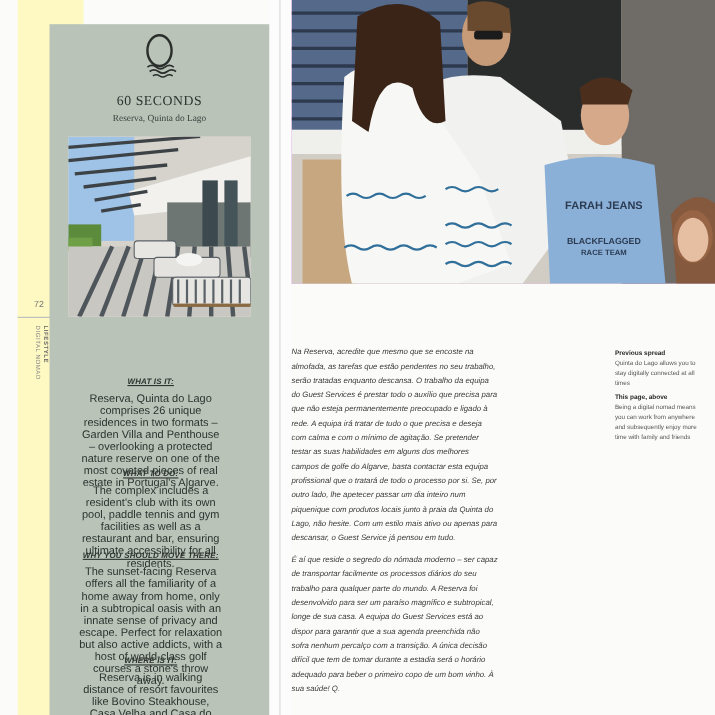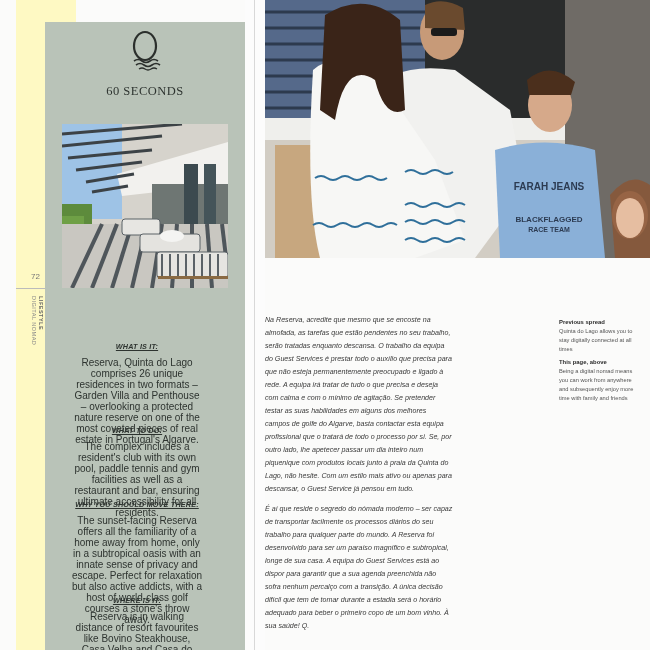--- a/index.html
+++ b/index.html
@@ -42,20 +42,21 @@
 <div class="sidebar">
   <div class="logo">
     <svg width="46" height="46" viewBox="0 0 46 46">
       <ellipse cx="23" cy="18" rx="11" ry="14" fill="none" stroke="#2b2f2c" stroke-width="2.2"></ellipse>
       <path d="M12 33 q4 -3 8 0 t8 0 t8 0" fill="none" stroke="#2b2f2c" stroke-width="1.6"></path>
       <path d="M14 37 q4 -3 8 0 t8 0 t8 0" fill="none" stroke="#2b2f2c" stroke-width="1.6"></path>
       <path d="M17 41 q3 -2 6 0 t6 0 t6 0" fill="none" stroke="#2b2f2c" stroke-width="1.3"></path>
     </svg>
   </div>
   <div class="kicker">60 SECONDS</div>
+  <div class="subkicker">Reserva, Quinta do Lago</div>
 
   <div class="sb-section" style="top:320px;">
     <div class="sb-head">WHAT IS IT:</div>
     <div class="sb-body">Reserva, Quinta do Lago comprises 26 unique residences in two formats – Garden Villa and Penthouse – overlooking a protected nature reserve on one of the most coveted pieces of real estate in Portugal's Algarve.</div>
   </div>
   <div class="sb-section" style="top:404px;">
     <div class="sb-head">WHAT TO DO:</div>
     <div class="sb-body">The complex includes a resident's club with its own pool, paddle tennis and gym facilities as well as a restaurant and bar, ensuring ultimate accessibility for all residents.</div>
   </div>
   <div class="sb-section" style="top:478px;">

